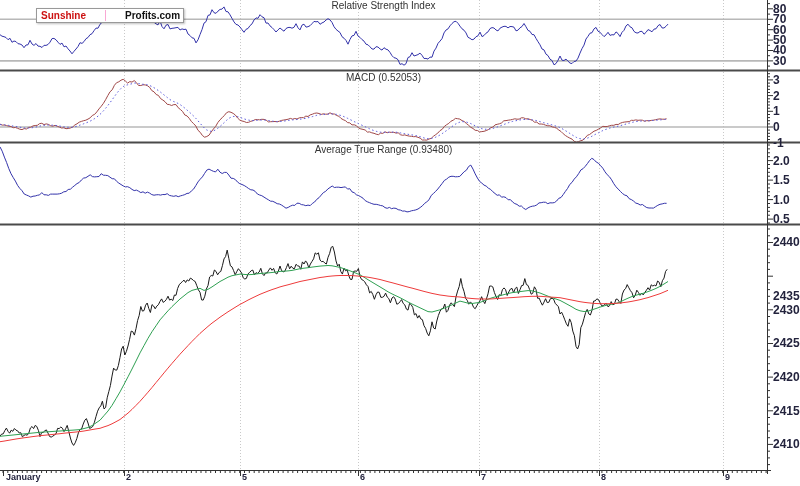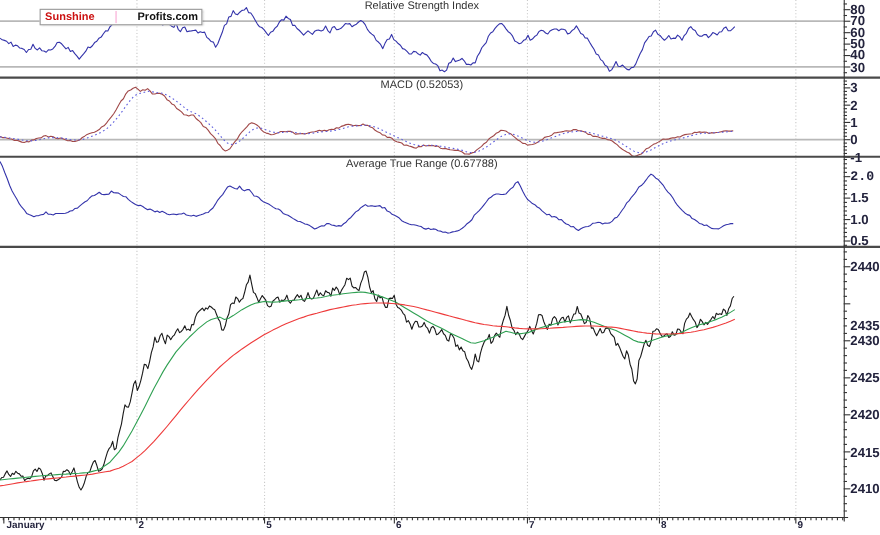--- a/index.html
+++ b/index.html
@@ -310,39 +310,39 @@
       <line x1="124.5" y1="470" x2="124.5" y2="476" stroke="#333333" stroke-width="1"></line>
       <line x1="240.5" y1="470" x2="240.5" y2="476" stroke="#333333" stroke-width="1"></line>
       <line x1="358.5" y1="470" x2="358.5" y2="476" stroke="#333333" stroke-width="1"></line>
       <line x1="479.5" y1="470" x2="479.5" y2="476" stroke="#333333" stroke-width="1"></line>
       <line x1="599.5" y1="470" x2="599.5" y2="476" stroke="#333333" stroke-width="1"></line>
       <line x1="723.5" y1="470" x2="723.5" y2="476" stroke="#333333" stroke-width="1"></line>
     </svg>
 
   <div class="panel-title" style="top:1px">Relative Strength Index</div>
   <div class="panel-title" style="top:73px">MACD (0.52053)</div>
-  <div class="panel-title" style="top:145px">Average True Range (0.67788)</div>
+  <div class="panel-title" style="top:145px">Average True Range (0.93480)</div>
 
   <div class="logo">
     <span class="p1">Sunshine</span><span class="p2">Profits.com</span>
   </div>
 
   <div id="ylabels">
       <div class="ylab" style="top: 4px;">80</div>
       <div class="ylab" style="top: 14px;">70</div>
       <div class="ylab" style="top: 25px;">60</div>
       <div class="ylab" style="top: 35px;">50</div>
       <div class="ylab" style="top: 45px;">40</div>
       <div class="ylab" style="top: 56px;">30</div>
       <div class="ylab" style="top: 75px;">3</div>
       <div class="ylab" style="top: 91px;">2</div>
       <div class="ylab" style="top: 106px;">1</div>
       <div class="ylab" style="top: 122px;">0</div>
       <div class="ylab" style="top: 138px;">-1</div>
-      <div class="ylab" style="top: 156px; font-family: Liberation Mono, monospace;">2.0</div>
+      <div class="ylab" style="top: 156px;">2.0</div>
       <div class="ylab" style="top: 175px;">1.5</div>
       <div class="ylab" style="top: 195px;">1.0</div>
       <div class="ylab" style="top: 214px;">0.5</div>
       <div class="ylab" style="top: 237px;">2440</div>
       <div class="ylab" style="top: 271px; margin-top: 20px;">2435</div>
       <div class="ylab" style="top: 305px;">2430</div>
       <div class="ylab" style="top: 338px;">2425</div>
       <div class="ylab" style="top: 372px;">2420</div>
       <div class="ylab" style="top: 406px; text-align: right;">2415</div>
       <div class="ylab" style="top: 439px;">2410</div>

